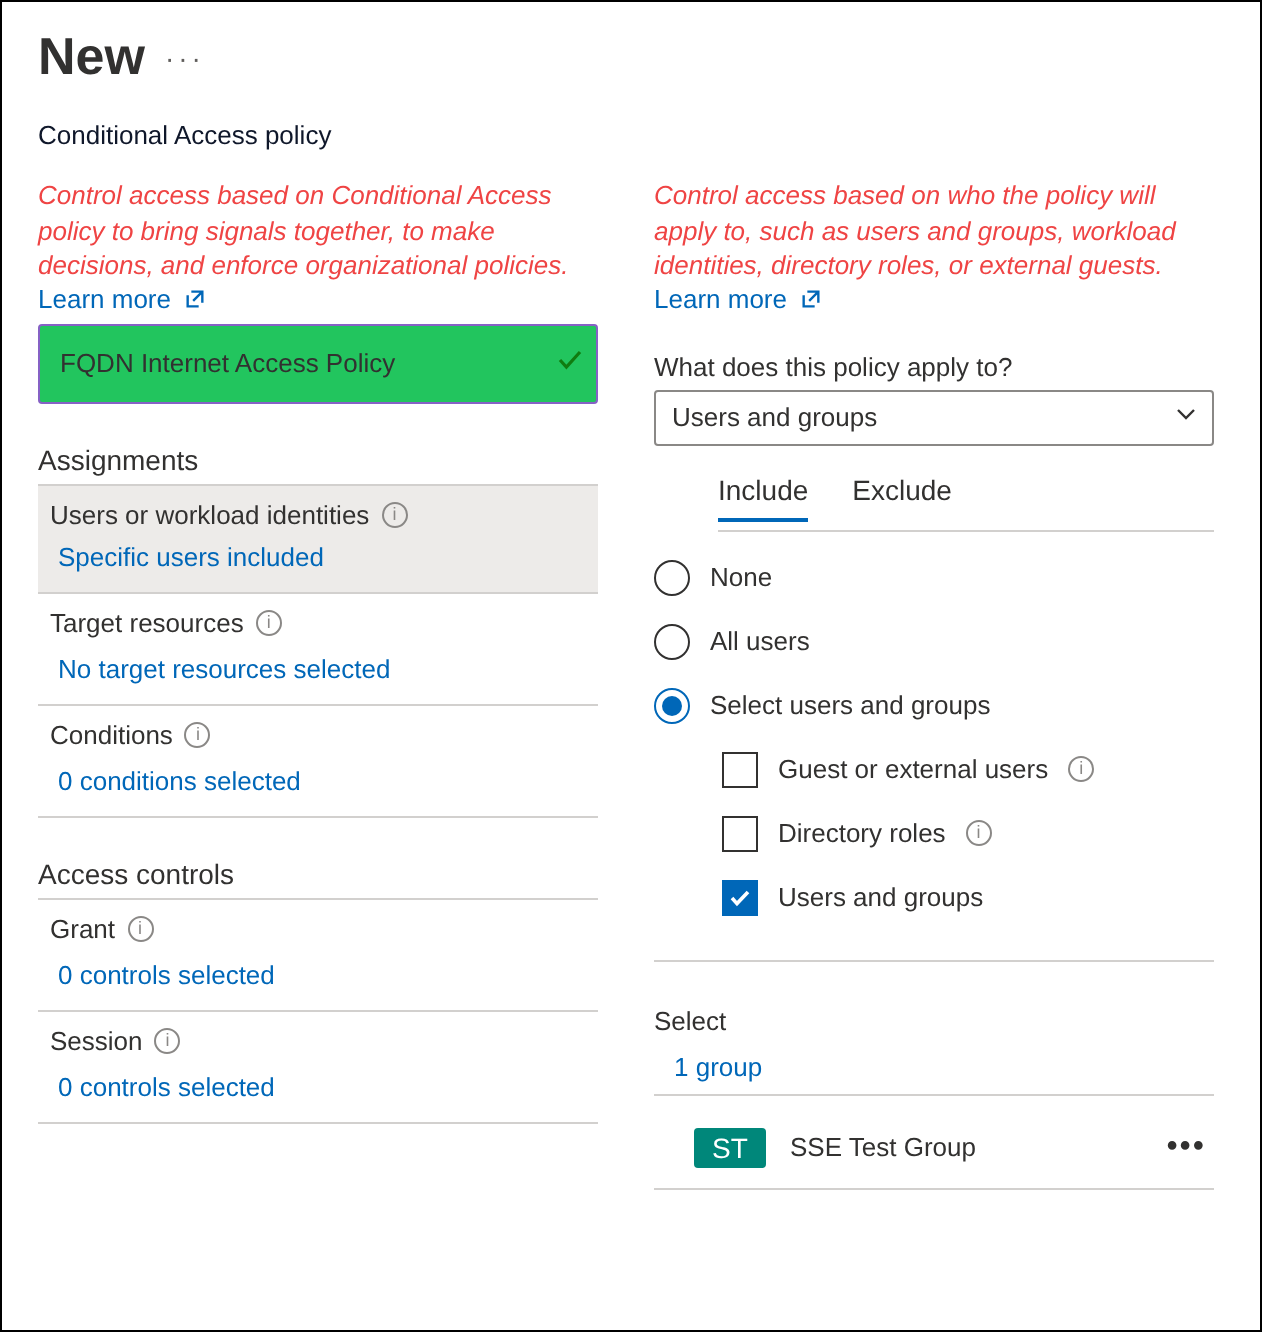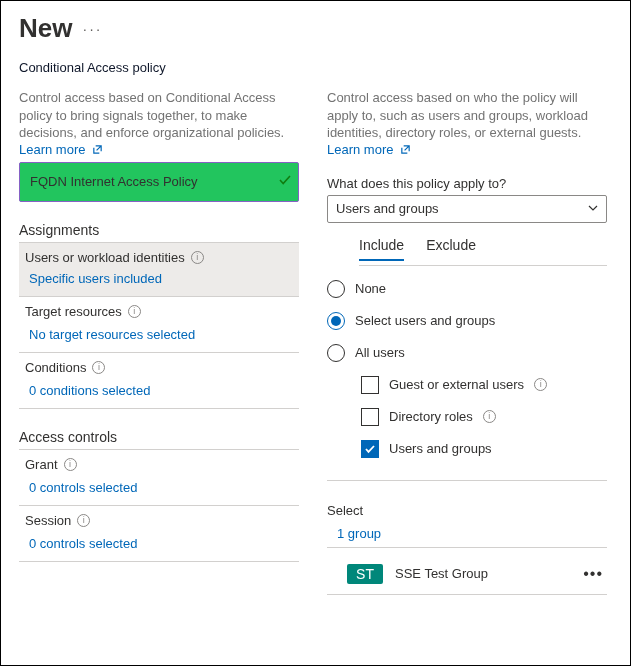--- a/index.html
+++ b/index.html
@@ -17,21 +17,21 @@
     padding: 12px 18px 20px 18px;
     display: flex;
     flex-direction: column;
   }
   .title-row { display: flex; align-items: center; gap: 10px; }
   .title { font-size: 26px; font-weight: 600; color: #323130; }
   .title-menu { font-size: 14px; color: #605e5c; letter-spacing: 2px; cursor: pointer; }
   .subtitle { font-size: 13px; color: #0f172a; margin-top: 16px; margin-bottom: 14px; }
   .columns { display: flex; gap: 28px; flex: 1; }
   .col { width: 280px; }
-  .desc { font-size: 13px; color: #737373; line-height: 1.35; }
+  .desc { font-size: 13px; color: #ef4444; line-height: 1.35; font-style: italic; }
   .link { color: #0067b8; text-decoration: none; cursor: pointer; }
   .ext-icon { display:inline-block; margin-left:3px; vertical-align:-1px; }
   .field-label { font-size: 13px; color: #323130; margin-top: 18px; }
   .req { color: #a4262c; margin-left: 2px; }
   .name-input-wrap {
     border: 1px solid #8661c5;
     border-radius: 2px;
     height: 40px;
     display: flex;
     align-items: center;
@@ -200,26 +200,26 @@
       <div class="tabs right-underline">
         <div class="tab active">Include</div>
         <div class="tab">Exclude</div>
       </div>
 
       <div class="radio-row">
         <span class="radio"></span>
         <span>None</span>
       </div>
       <div class="radio-row">
+        <span class="radio"></span>
+        <span>All users</span>
+      </div>
+      <div class="radio-row">
         <span class="radio sel"></span>
         <span>Select users and groups</span>
-      </div>
-      <div class="radio-row">
-        <span class="radio"></span>
-        <span>All users</span>
       </div>
 
       <div class="sub-checks">
         <div class="check-row">
           <span class="cbox"></span>
           <span>Guest or external users</span>
           <span class="info-icon">i</span>
         </div>
         <div class="check-row">
           <span class="cbox"></span>

